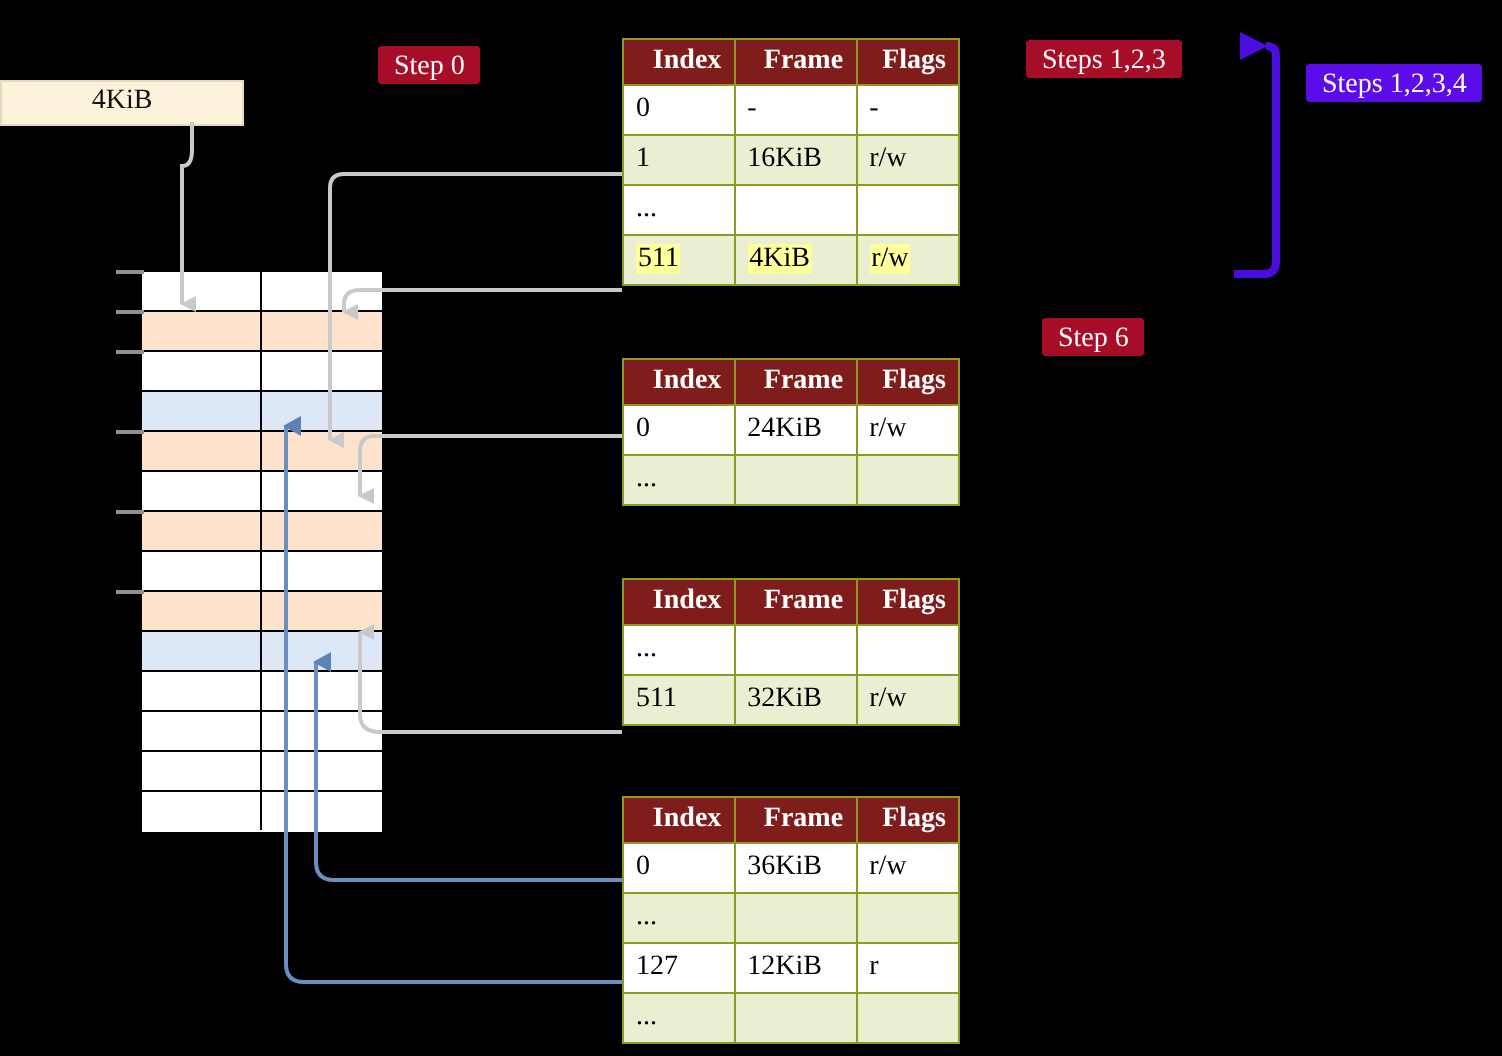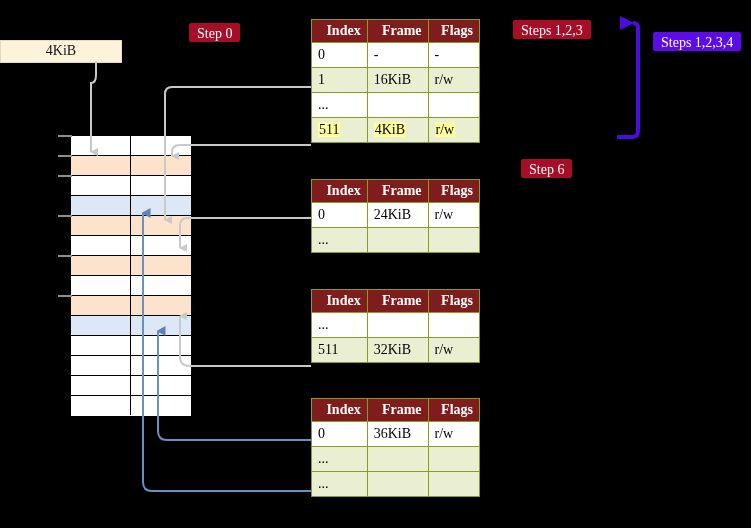--- a/index.html
+++ b/index.html
@@ -211,20 +211,25 @@
         <tr class="plain">
           <td class="col-index">0</td>
           <td class="col-frame">36KiB</td>
           <td class="col-flags">r/w</td>
         </tr>
         <tr class="alt">
           <td class="col-index">...</td>
           <td class="col-frame"></td>
           <td class="col-flags"></td>
         </tr>
+        <tr class="plain">
+          <td class="col-index">127</td>
+          <td class="col-frame">12KiB</td>
+          <td class="col-flags">r</td>
+        </tr>
         <tr class="alt">
           <td class="col-index">...</td>
           <td class="col-frame"></td>
           <td class="col-flags"></td>
         </tr>
       </tbody>
     </table>
 
   <svg class="wires" viewBox="0 0 751 528">
     <defs>

